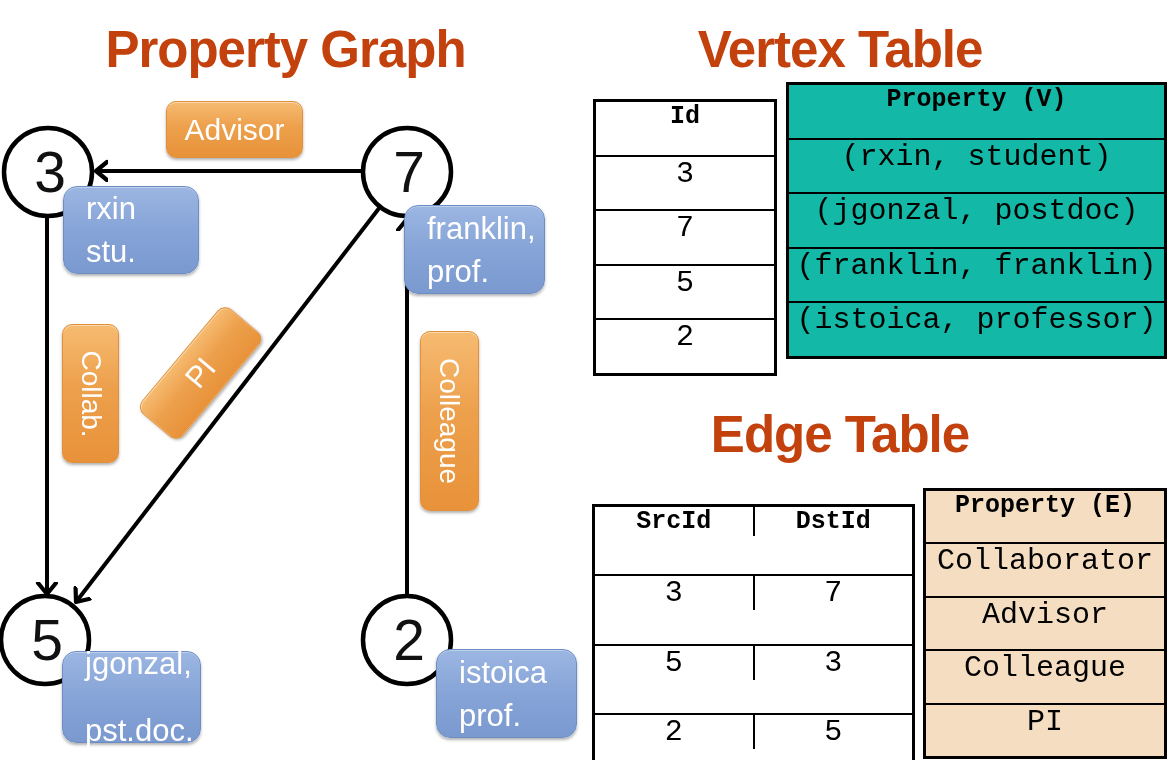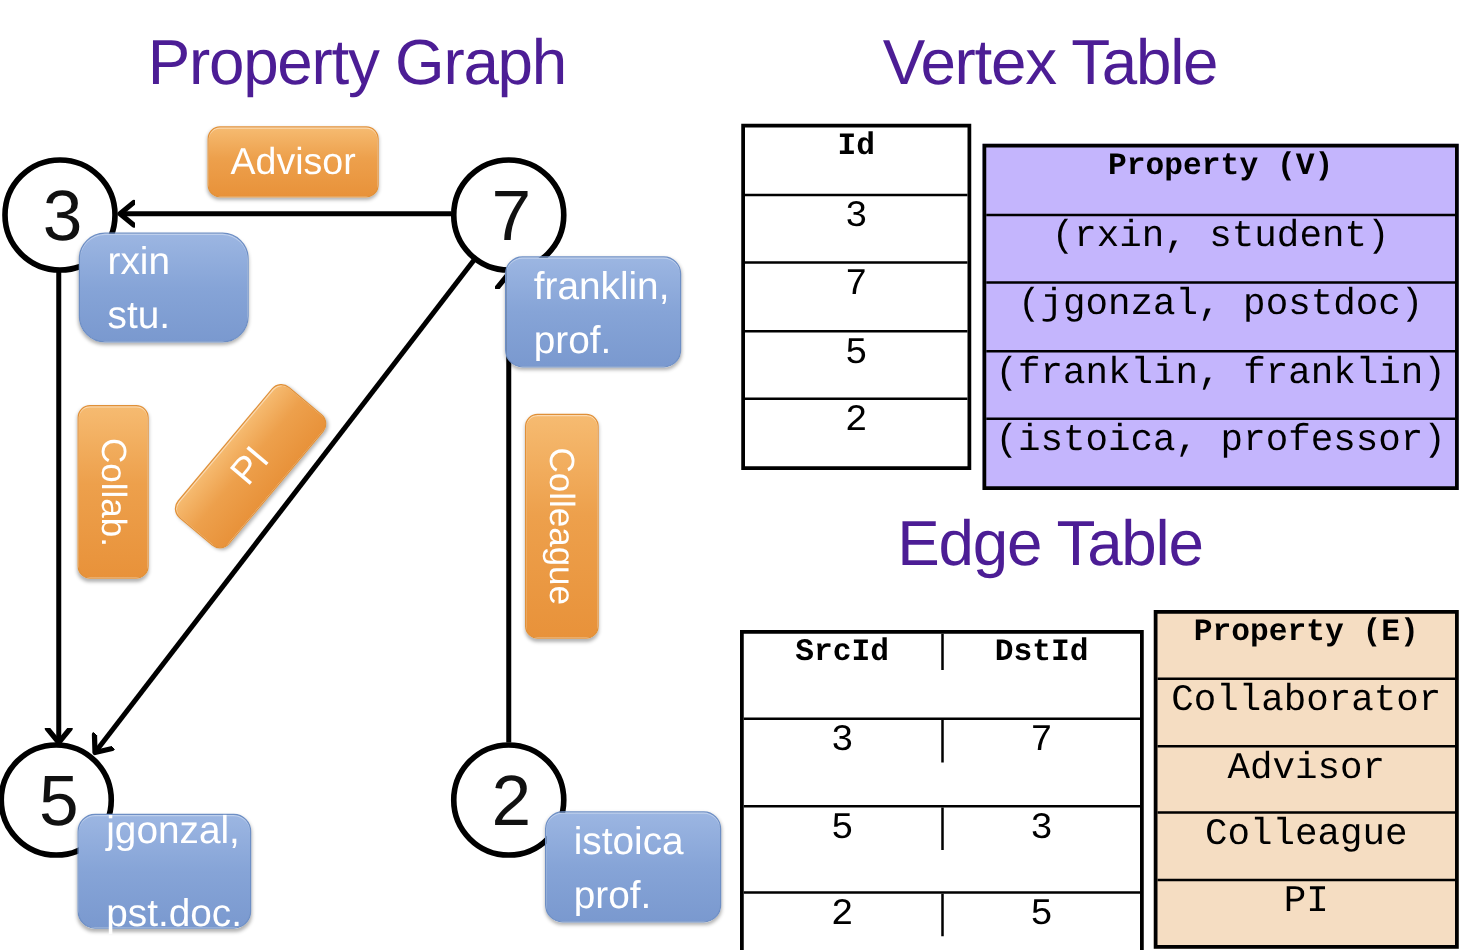--- a/index.html
+++ b/index.html
@@ -4,22 +4,22 @@
 <style>
   html,body { margin:0; padding:0; background:#ffffff; }
   .stage {
     position:relative; width:1170px; height:760px; overflow:hidden;
     background:#ffffff;
     font-family:"Liberation Sans", sans-serif;
     color:#000;
   }
   .big-title {
     position:absolute; text-align:center;
-    font-size:51px; line-height:60px; color:#4c1d95;
-    letter-spacing:-1px; font-weight:normal;
+    font-size:51px; line-height:60px; color:#c2410c;
+    letter-spacing:-1px; font-weight:bold;
   }
   svg.graph-canvas { position:absolute; left:0; top:0; }
 
   
   .elabel {
     position:absolute; border-radius:10px;
     background:linear-gradient(180deg,#f6bb71 0%,#eda04c 45%,#e8923a 100%);
     box-shadow:inset 0 1px 0 rgba(255,255,255,.45), 0 2px 3px rgba(0,0,0,.30);
     border:1px solid #e09038;
     color:#fff; display:flex; align-items:center; justify-content:center;
@@ -93,21 +93,21 @@
   </div>
 
   <div class="elabel" style="left:132px; top:346px; width:137px; height:54px; transform:rotate(-50deg);">
     <span>PI</span>
   </div>
 
   <div class="elabel" style="left:420px; top:331px; width:59px; height:180px;">
     <span class="vtext">Colleague</span>
   </div>
 
-  <div class="vcard" style="left:63px; top:186px; width:136px; height:88px;border-radius:21px;">
+  <div class="vcard" style="left:63px; top:186px; width:136px; height:88px;">
     <span>rxin</span>
     <span>stu.</span>
   </div>
   <div class="vcard" style="left:404px; top:185px; width:141px; height:89px;margin-top:20px;">
     <span>franklin,</span>
     <span>prof.</span>
   </div>
   <div class="vcard" style="left:62px; top:651px; width:139px; height:92px;gap:24px;">
     <span>jgonzal,</span>
     <span>pst.doc.</span>
@@ -130,21 +130,21 @@
         <div class="tcell">7</div>
       </div>
     <div class="trow">
         <div class="tcell">5</div>
       </div>
     <div class="trow">
         <div class="tcell">2</div>
       </div>
   </div>
 
-  <div class="tbl" style="left:786px; top:115px; width:381px; height:277px; background:#c4b5fd;">
+  <div class="tbl" style="left:786px; top:82px; width:381px; height:277px; background:#14b8a6;">
     <div class="trow hdr">
         <div class="tcell">Property (V)</div>
       </div>
     <div class="trow">
         <div class="tcell">(rxin, student)</div>
       </div>
     <div class="trow">
         <div class="tcell">(jgonzal, postdoc)</div>
       </div>
     <div class="trow">

